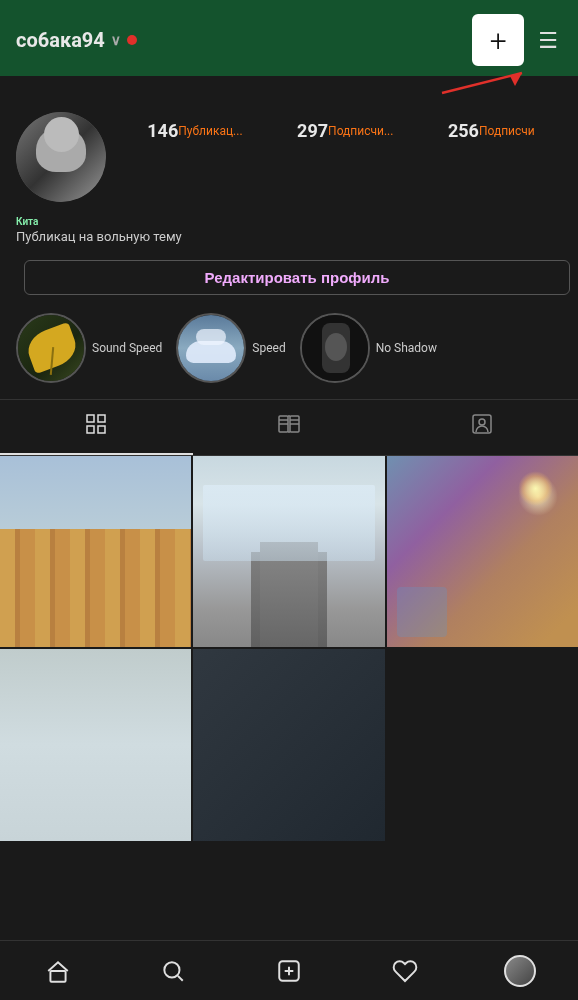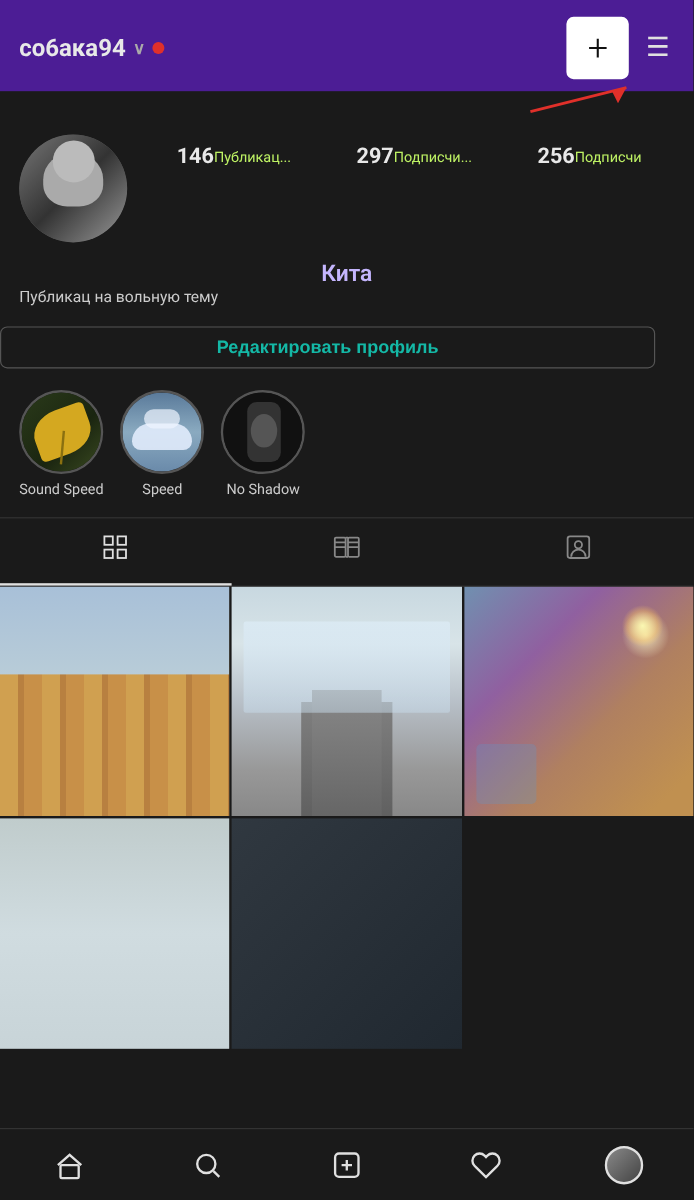--- a/index.html
+++ b/index.html
@@ -12,21 +12,21 @@
       font-family: -apple-system, BlinkMacSystemFont, 'Segoe UI', Roboto, sans-serif;
       overflow-x: hidden;
     }
 
     
     .header {
       display: flex;
       align-items: center;
       justify-content: space-between;
       padding: 14px 16px 10px 16px;
-      background: #4c1d95;
+      background: #14532d;
       position: relative;
     }
     .header-username {
       display: flex;
       align-items: center;
       gap: 6px;
       font-size: 20px;
       font-weight: 700;
       color: #e8e8e8;
     }
@@ -145,65 +145,63 @@
       flex-direction: row;
       align-items: center;
     }
     .stat-number {
       font-size: 18px;
       font-weight: 700;
       color: #e8e8e8;
     }
     .stat-label {
       font-size: 12px;
-      color: #bef264;
+      color: #f97316;
       text-align: center;
     }
 
     
     .bio-section {
       padding: 4px 16px 10px 16px;
     }
     .bio-name {
-      font-size: 19px;
+      font-size: 10px;
       font-weight: 600;
-      color: #c4b5fd;
-      text-align: center;
+      color: #86efac;
     }
     .bio-text {
       font-size: 13px;
       color: #ccc;
       margin-top: 2px;
     }
 
     
     .edit-profile-btn {
-      margin: 6px 16px 14px 0;
+      margin: 6px 16px 14px 24px;
       padding: 8px 0;
       border: 1px solid #555;
       border-radius: 6px;
       background: transparent;
-      color: #14b8a6;
+      color: #f0abfc;
       font-size: 15px;
       font-weight: 600;
       text-align: center;
       cursor: pointer;
       width: calc(100% - 32px);
     }
 
     
     .highlights-section {
       display: flex;
       padding: 4px 16px 16px 16px;
       gap: 14px;
       overflow-x: auto;
     }
     .highlight-item {
       display: flex;
-      flex-direction: column;
       align-items: center;
       gap: 6px;
       cursor: pointer;
     }
     .highlight-circle {
       width: 70px;
       height: 70px;
       border-radius: 50%;
       border: 2px solid #555;
       overflow: hidden;

